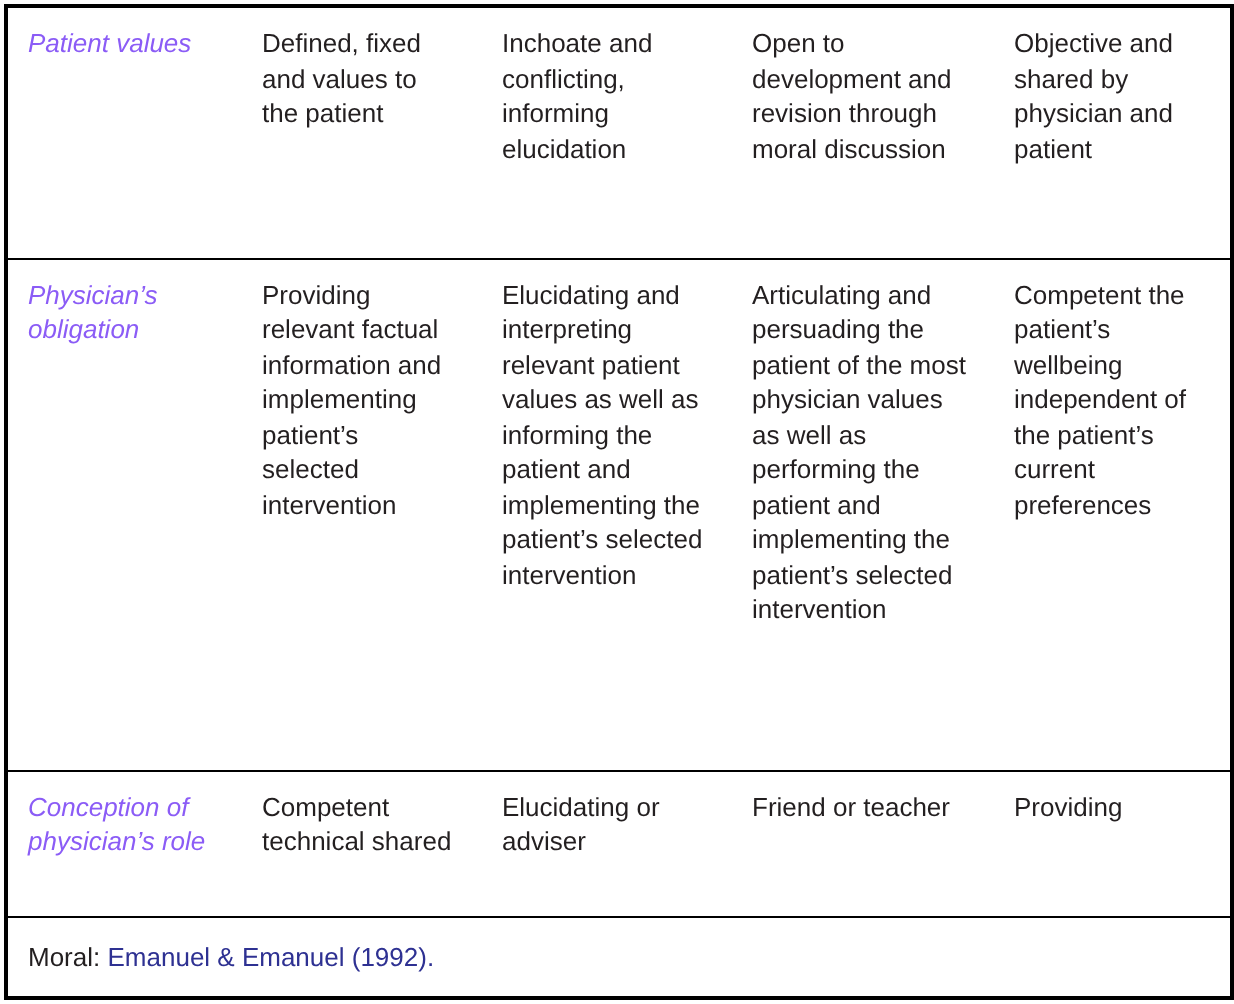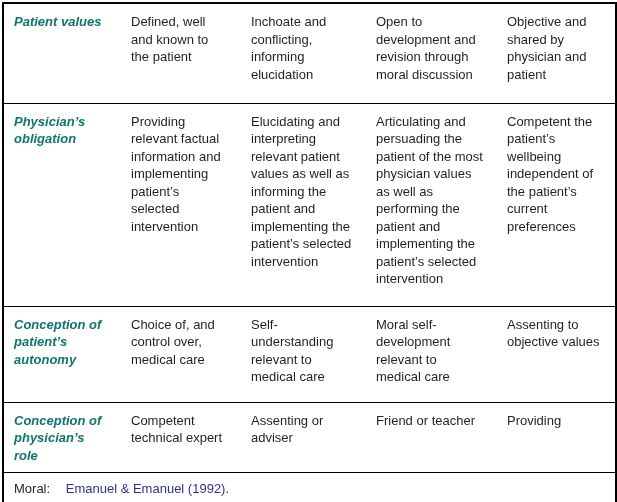--- a/index.html
+++ b/index.html
@@ -25,82 +25,74 @@
   }
   .model-table td, .model-table th {
     vertical-align: top;
     text-align: left;
     font-size: 13px;
     line-height: 17.5px;
     padding: 9px 13px 8px 10px;
     word-wrap: break-word;
   }
   .model-table th.rowhead {
-    font-weight: 700;
+    font-weight: 400;
     font-style: italic;
-    color: #0f766e;
+    color: #8b5cf6;
   }
   tr.body-row {
     border-top: 1.5px solid #000000;
   }
   tr.body-row:first-child {
     border-top: none;
   }
   tr.row-1 { height: 100px; }
   tr.row-2 { height: 203px; }
   tr.row-3 { height: 96px; }
   tr.row-4 { height: 58px; }
   tr.footer-row { height: 31px; border-top: 1.5px solid #000000; }
   tr.footer-row td {
     padding: 7px 10px 6px 10px;
     vertical-align: middle;
   }
   .citation-link {
     color: #2e3192;
     cursor: pointer;
-    margin-left: 12px;
   }
 </style>
 </head>
 <body>
 
 <table class="model-table">
   <colgroup>
     <col style="width:118px">
     <col style="width:120px">
     <col style="width:125px">
     <col style="width:131px">
     <col style="width:119px">
   </colgroup>
   <tbody>
     <tr class="body-row row-1">
       <th class="rowhead">Patient values</th>
-      <td>Defined, well and known to the patient</td>
+      <td>Defined, fixed and values to the patient</td>
       <td>Inchoate and conflicting, informing elucidation</td>
       <td>Open to development and revision through moral discussion</td>
       <td>Objective and shared by physician and patient</td>
     </tr>
     <tr class="body-row row-2">
       <th class="rowhead">Physician’s obligation</th>
       <td>Providing relevant factual information and implementing patient’s selected intervention</td>
       <td>Elucidating and interpreting relevant patient values as well as informing the patient and implementing the patient’s selected intervention</td>
       <td>Articulating and persuading the patient of the most physician values as well as performing the patient and implementing the patient’s selected intervention</td>
       <td>Competent the patient’s wellbeing independent of the patient’s current preferences</td>
     </tr>
-    <tr class="body-row row-3">
-      <th class="rowhead">Conception of patient’s autonomy</th>
-      <td>Choice of, and control over, medical care</td>
-      <td>Self-understanding relevant to medical care</td>
-      <td>Moral self-development relevant to medical care</td>
-      <td>Assenting to objective values</td>
-    </tr>
     <tr class="body-row row-4">
       <th class="rowhead">Conception of physician’s role</th>
-      <td>Competent technical expert</td>
-      <td>Assenting or adviser</td>
+      <td>Competent technical shared</td>
+      <td>Elucidating or adviser</td>
       <td>Friend or teacher</td>
       <td>Providing</td>
     </tr>
     <tr class="footer-row">
       <td colspan="5">
         <span>Moral:</span>
         <span class="citation-link">Emanuel &amp; Emanuel (1992).</span>
       </td>
     </tr>
   </tbody>

